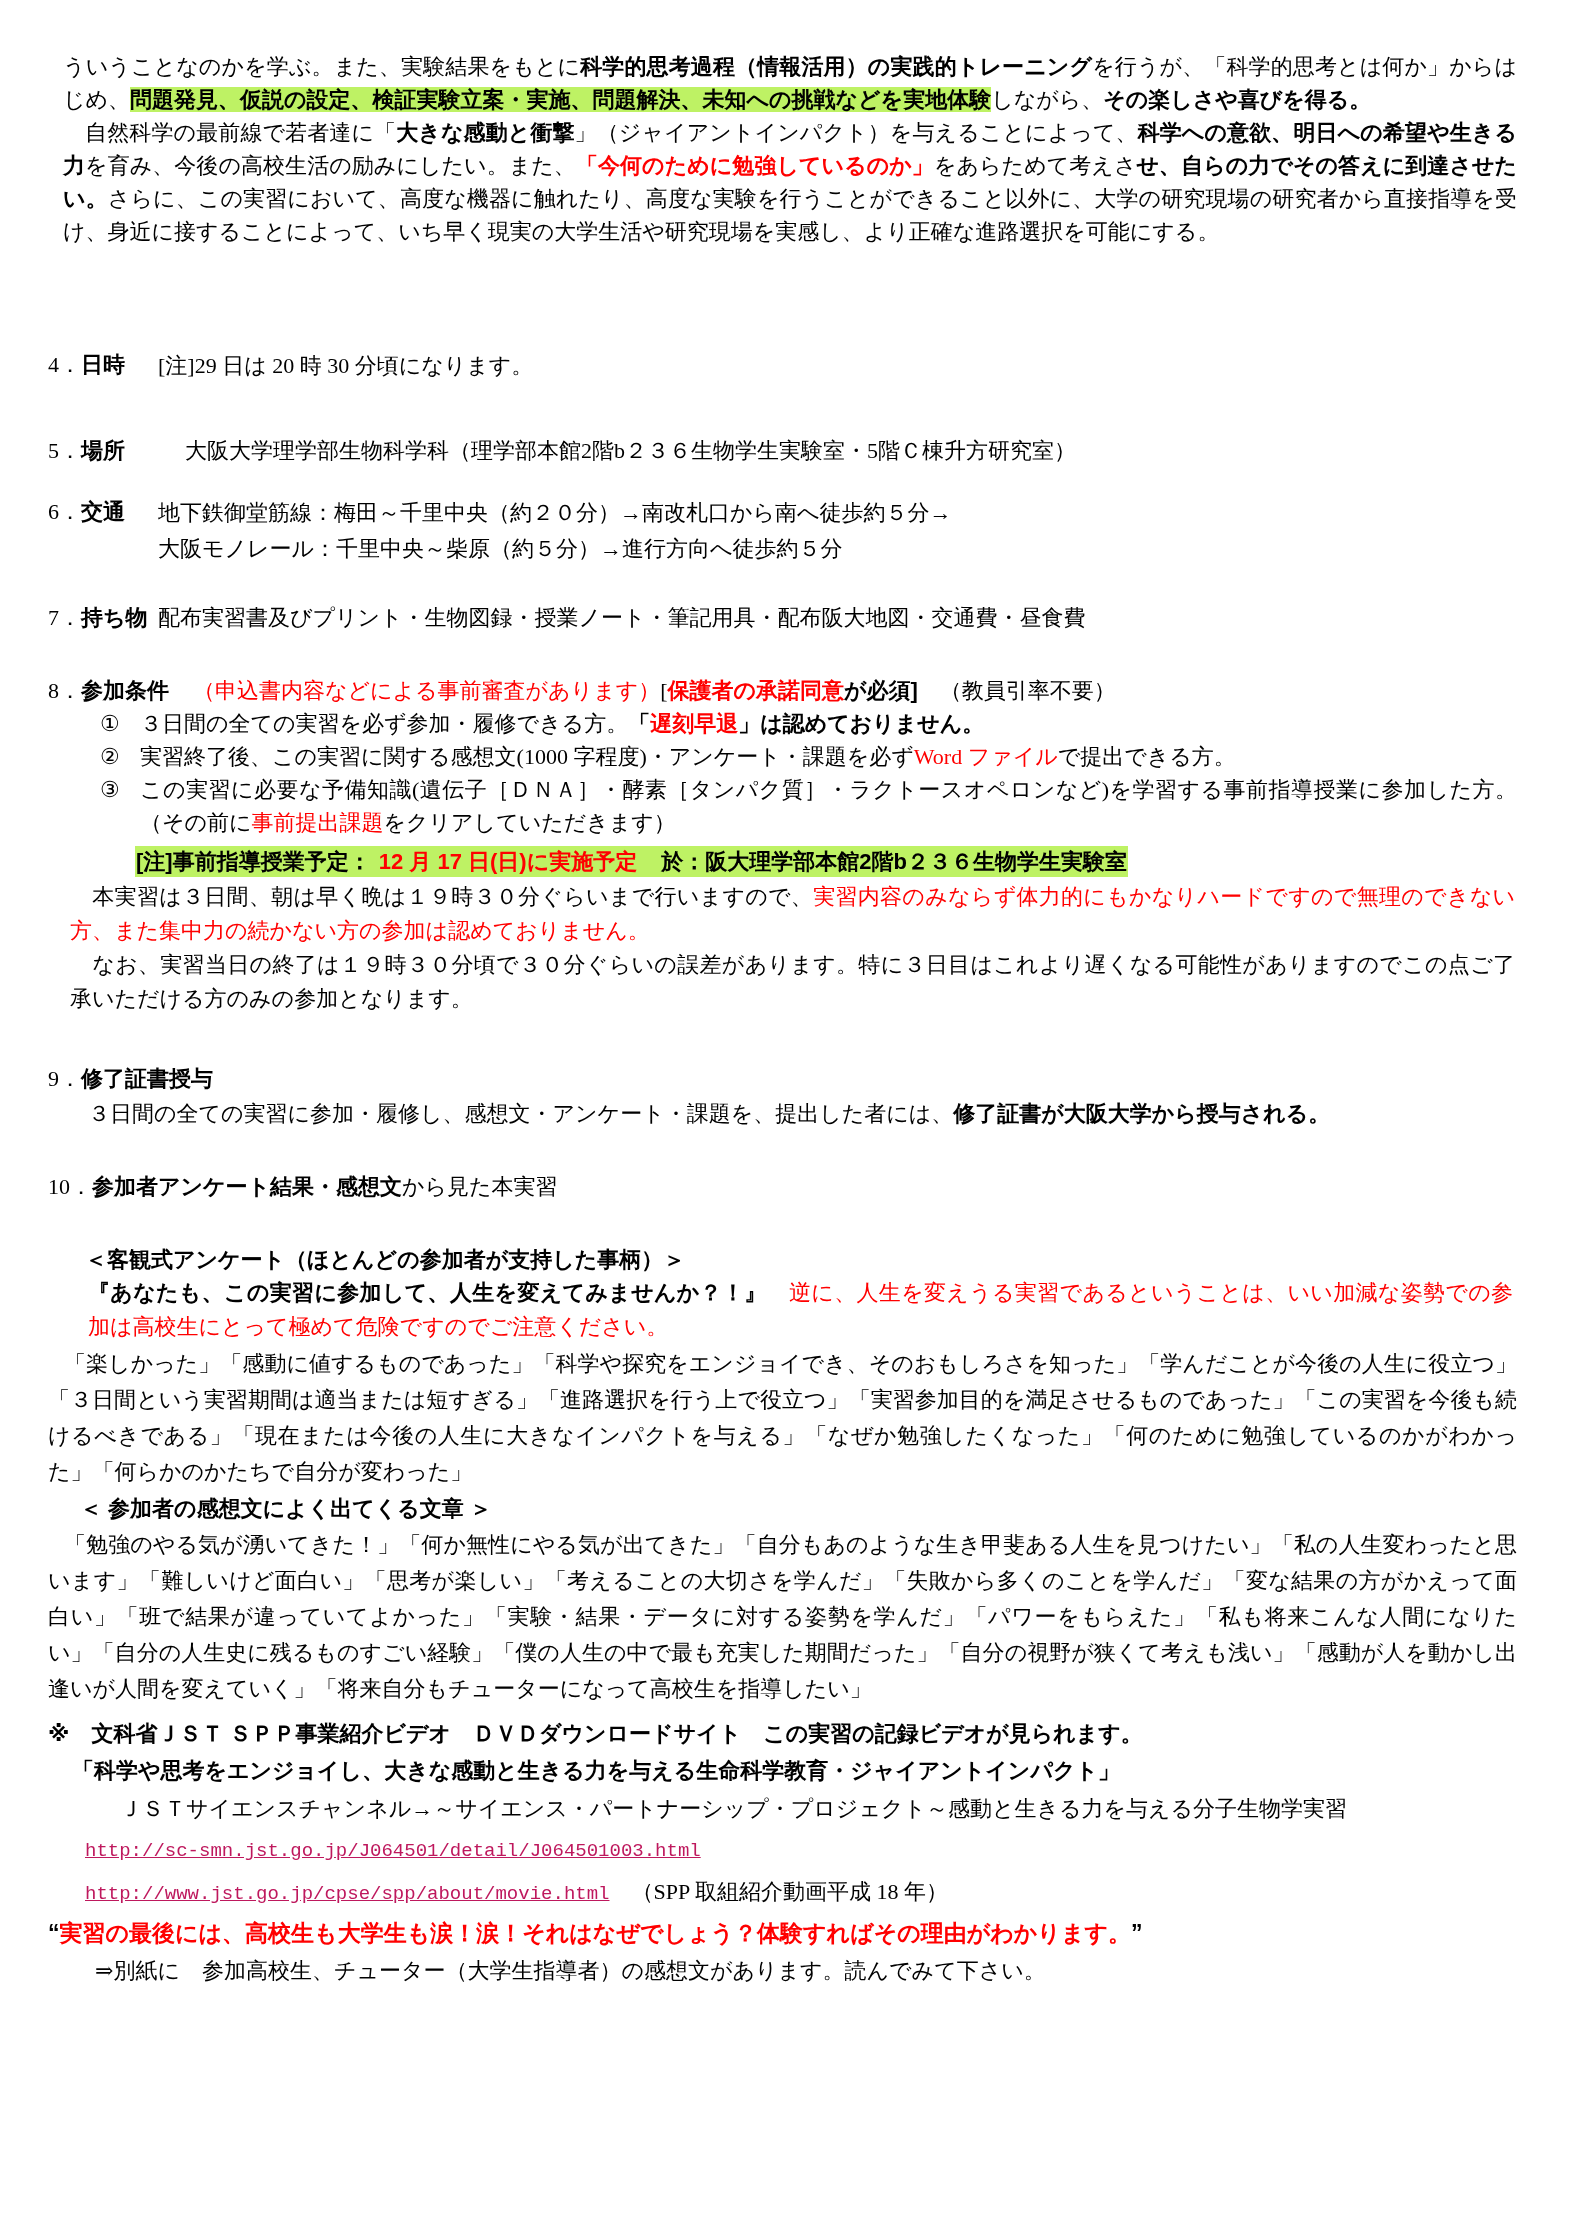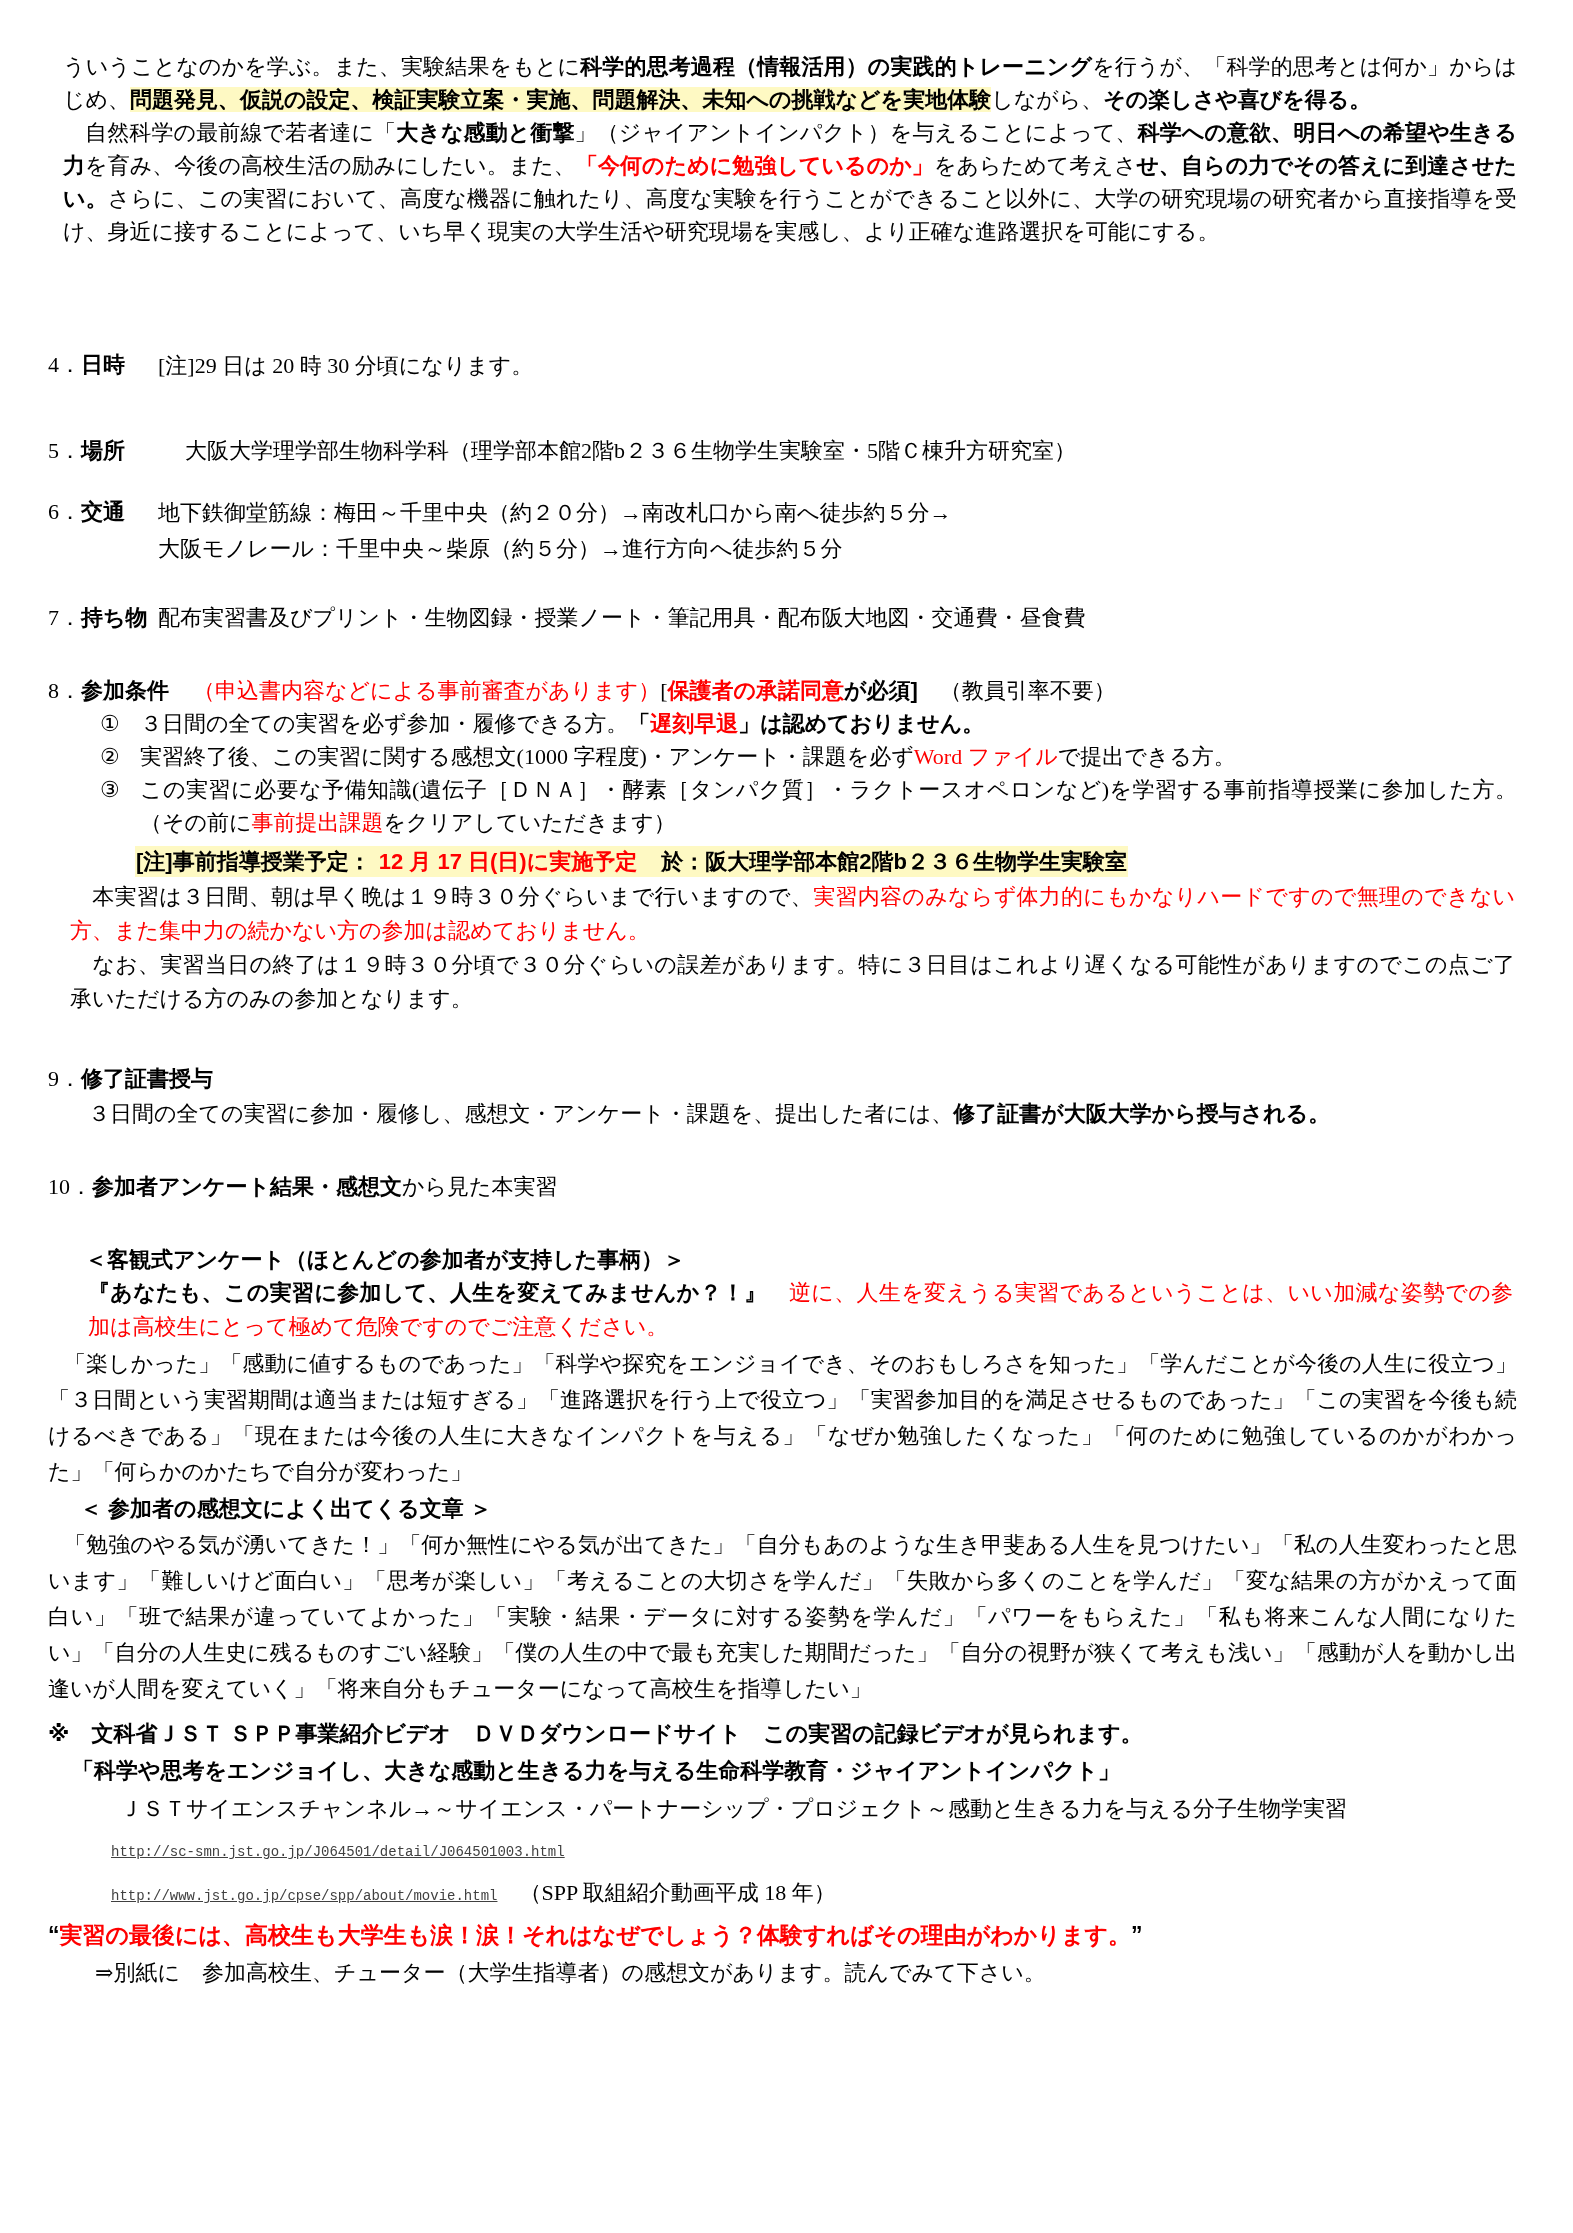--- a/index.html
+++ b/index.html
@@ -9,22 +9,22 @@
     font-size:22px;color:#000;
     -webkit-font-smoothing:antialiased;
   }
   .doc{box-sizing:border-box;padding:50px 56px 60px 48px;}
   .para{margin:0;line-height:33px;}
   .jst{text-align:justify;}
   .intro{margin-left:15px;}
   .b{font-weight:bold;font-family:"Liberation Sans","DejaVu Sans",sans-serif;}
   .g{font-family:"Liberation Sans","DejaVu Sans",sans-serif;}
   .red{color:#ff0000;}
-  .hl{background:#fef9c3;}
-  .url{font-family:"Liberation Mono","DejaVu Sans Mono",monospace;color:#404040;text-decoration:underline;font-size:14px;margin-left:26px;}
+  .hl{background:#bef264;}
+  .url{font-family:"Liberation Mono","DejaVu Sans Mono",monospace;color:#be185d;text-decoration:underline;font-size:19px;}
   .sect{display:flex;line-height:33px;}
   .sect-label{flex:0 0 110px;}
   .sect-body{flex:1;}
   .s4{margin-top:100px;}
   .date-line{line-height:42px;white-space:nowrap;}
   .big-date{font-size:29px;letter-spacing:1px;}
   .date-time{font-size:22px;margin-left:16px;}
   .date-note{line-height:36px;}
   .s5{margin-top:50px;gap:27px;}
   .s6{margin-top:28px;}

